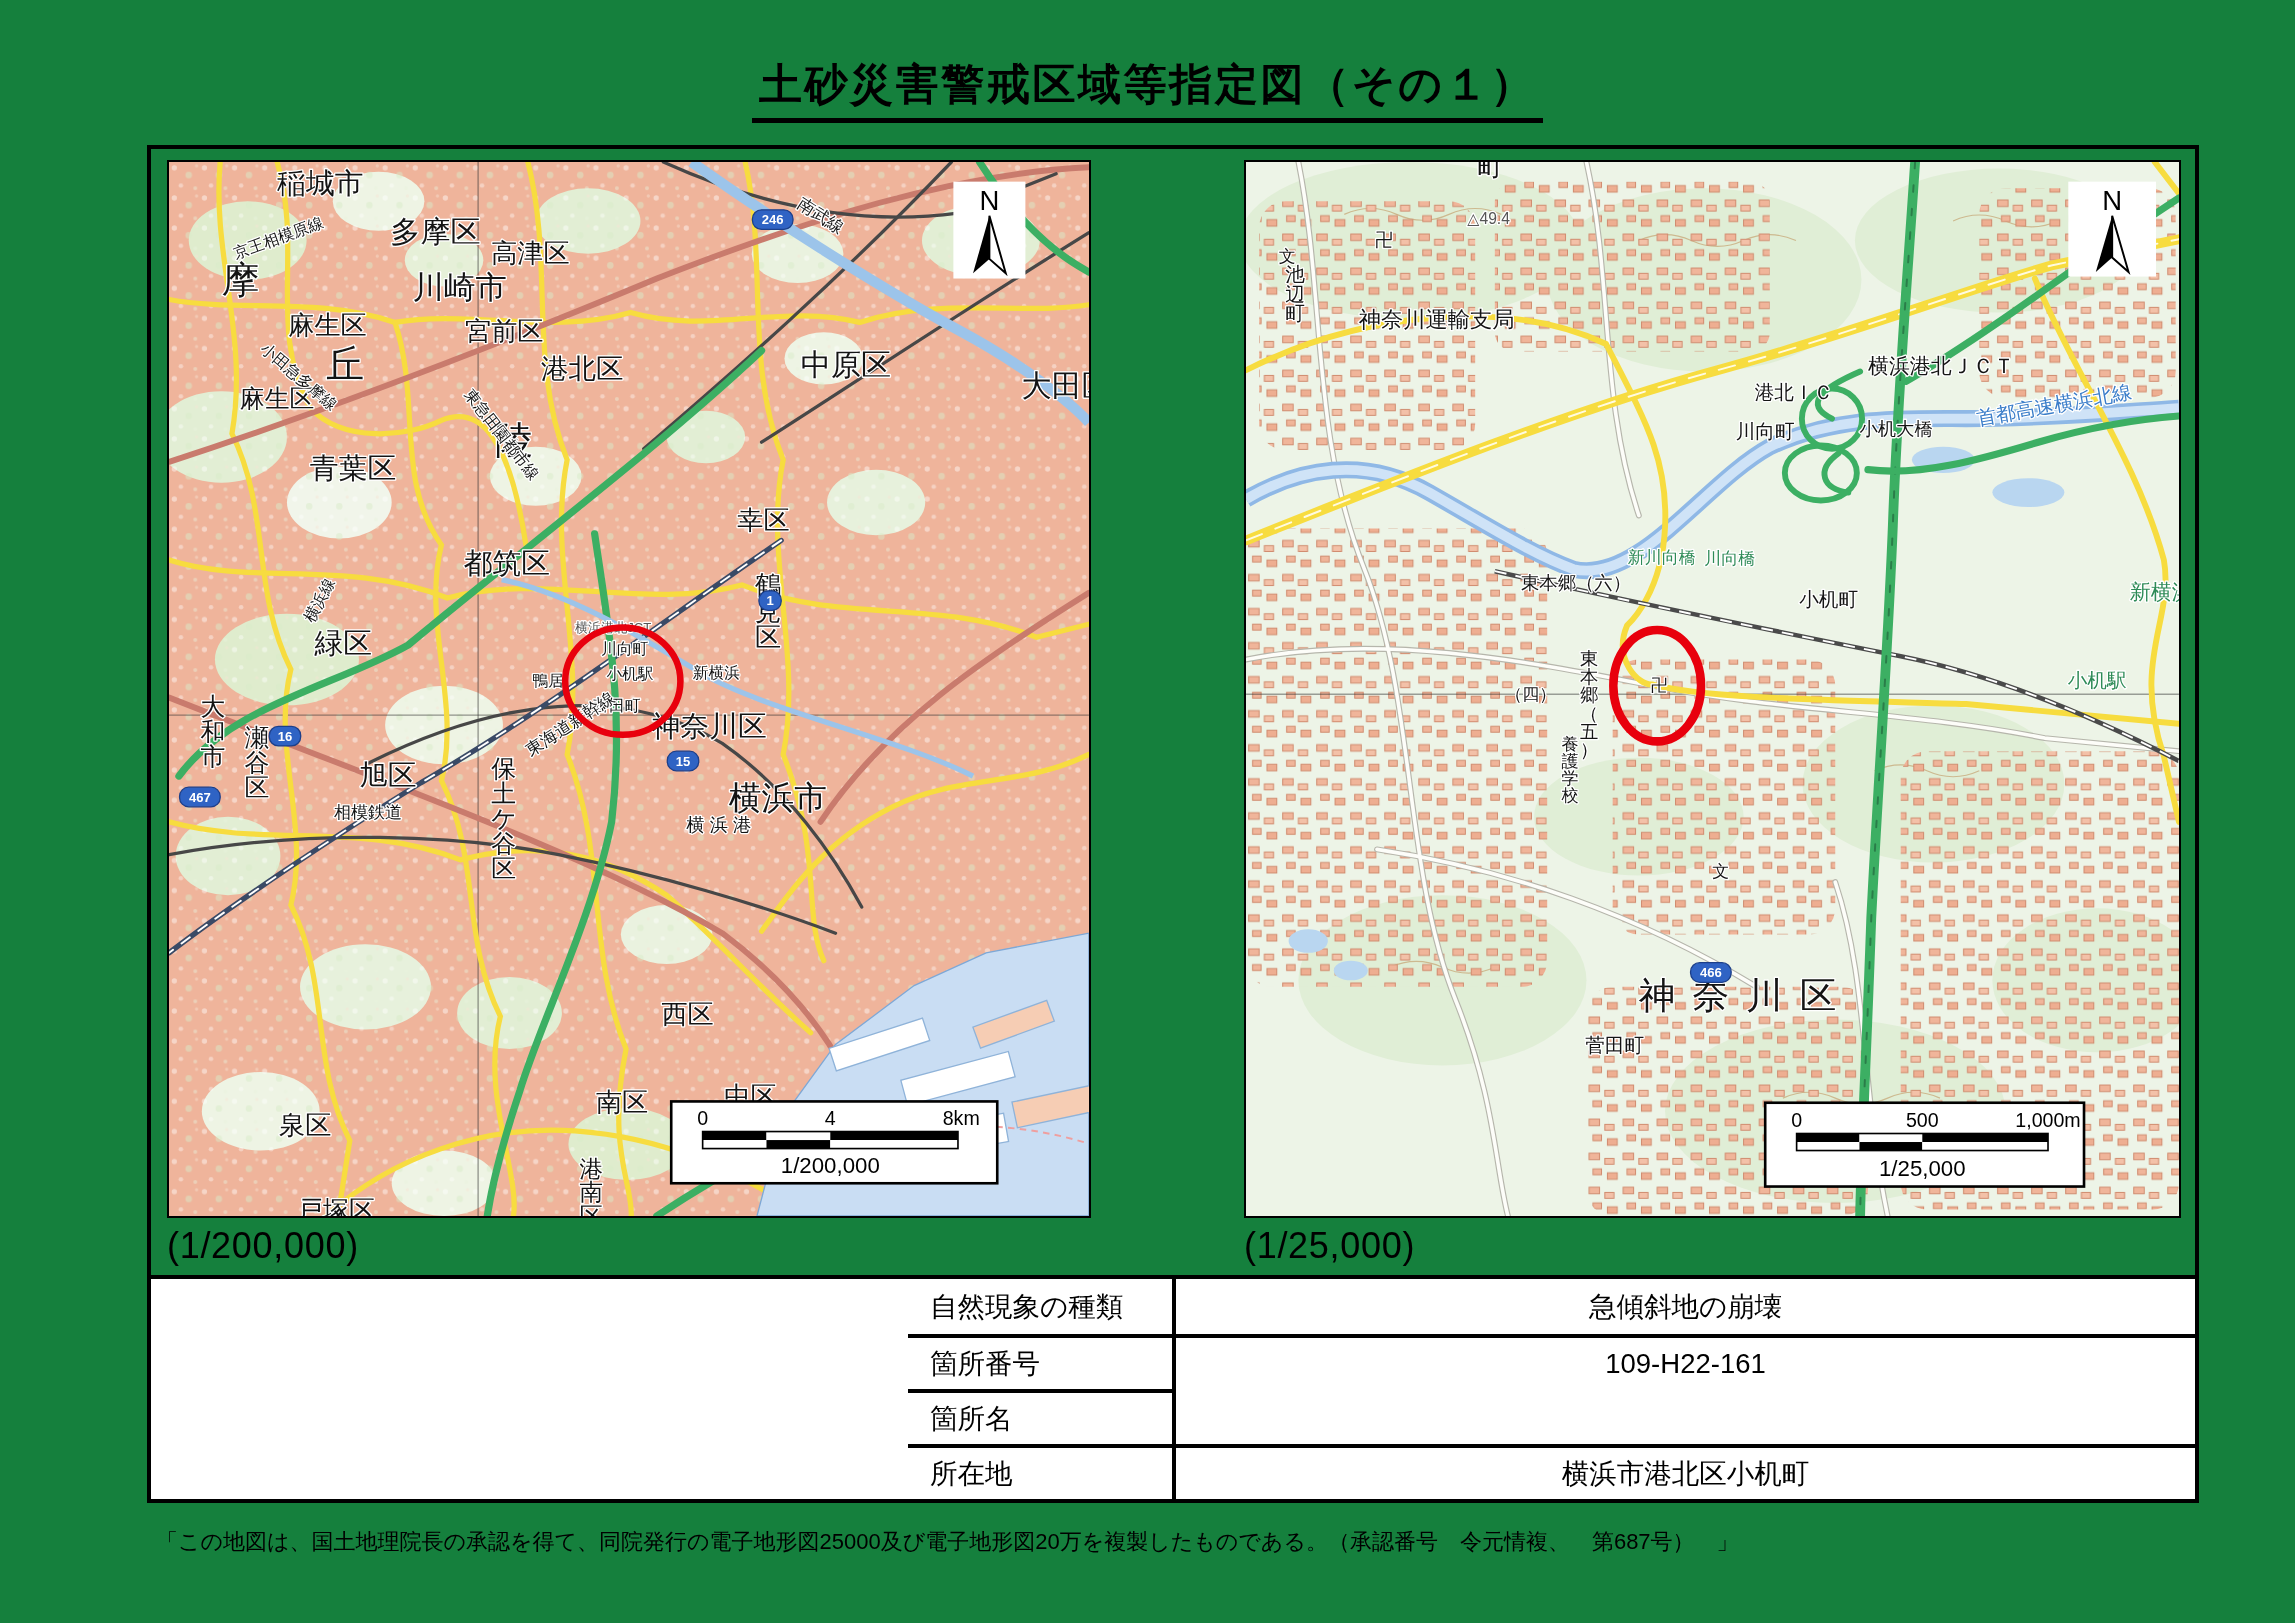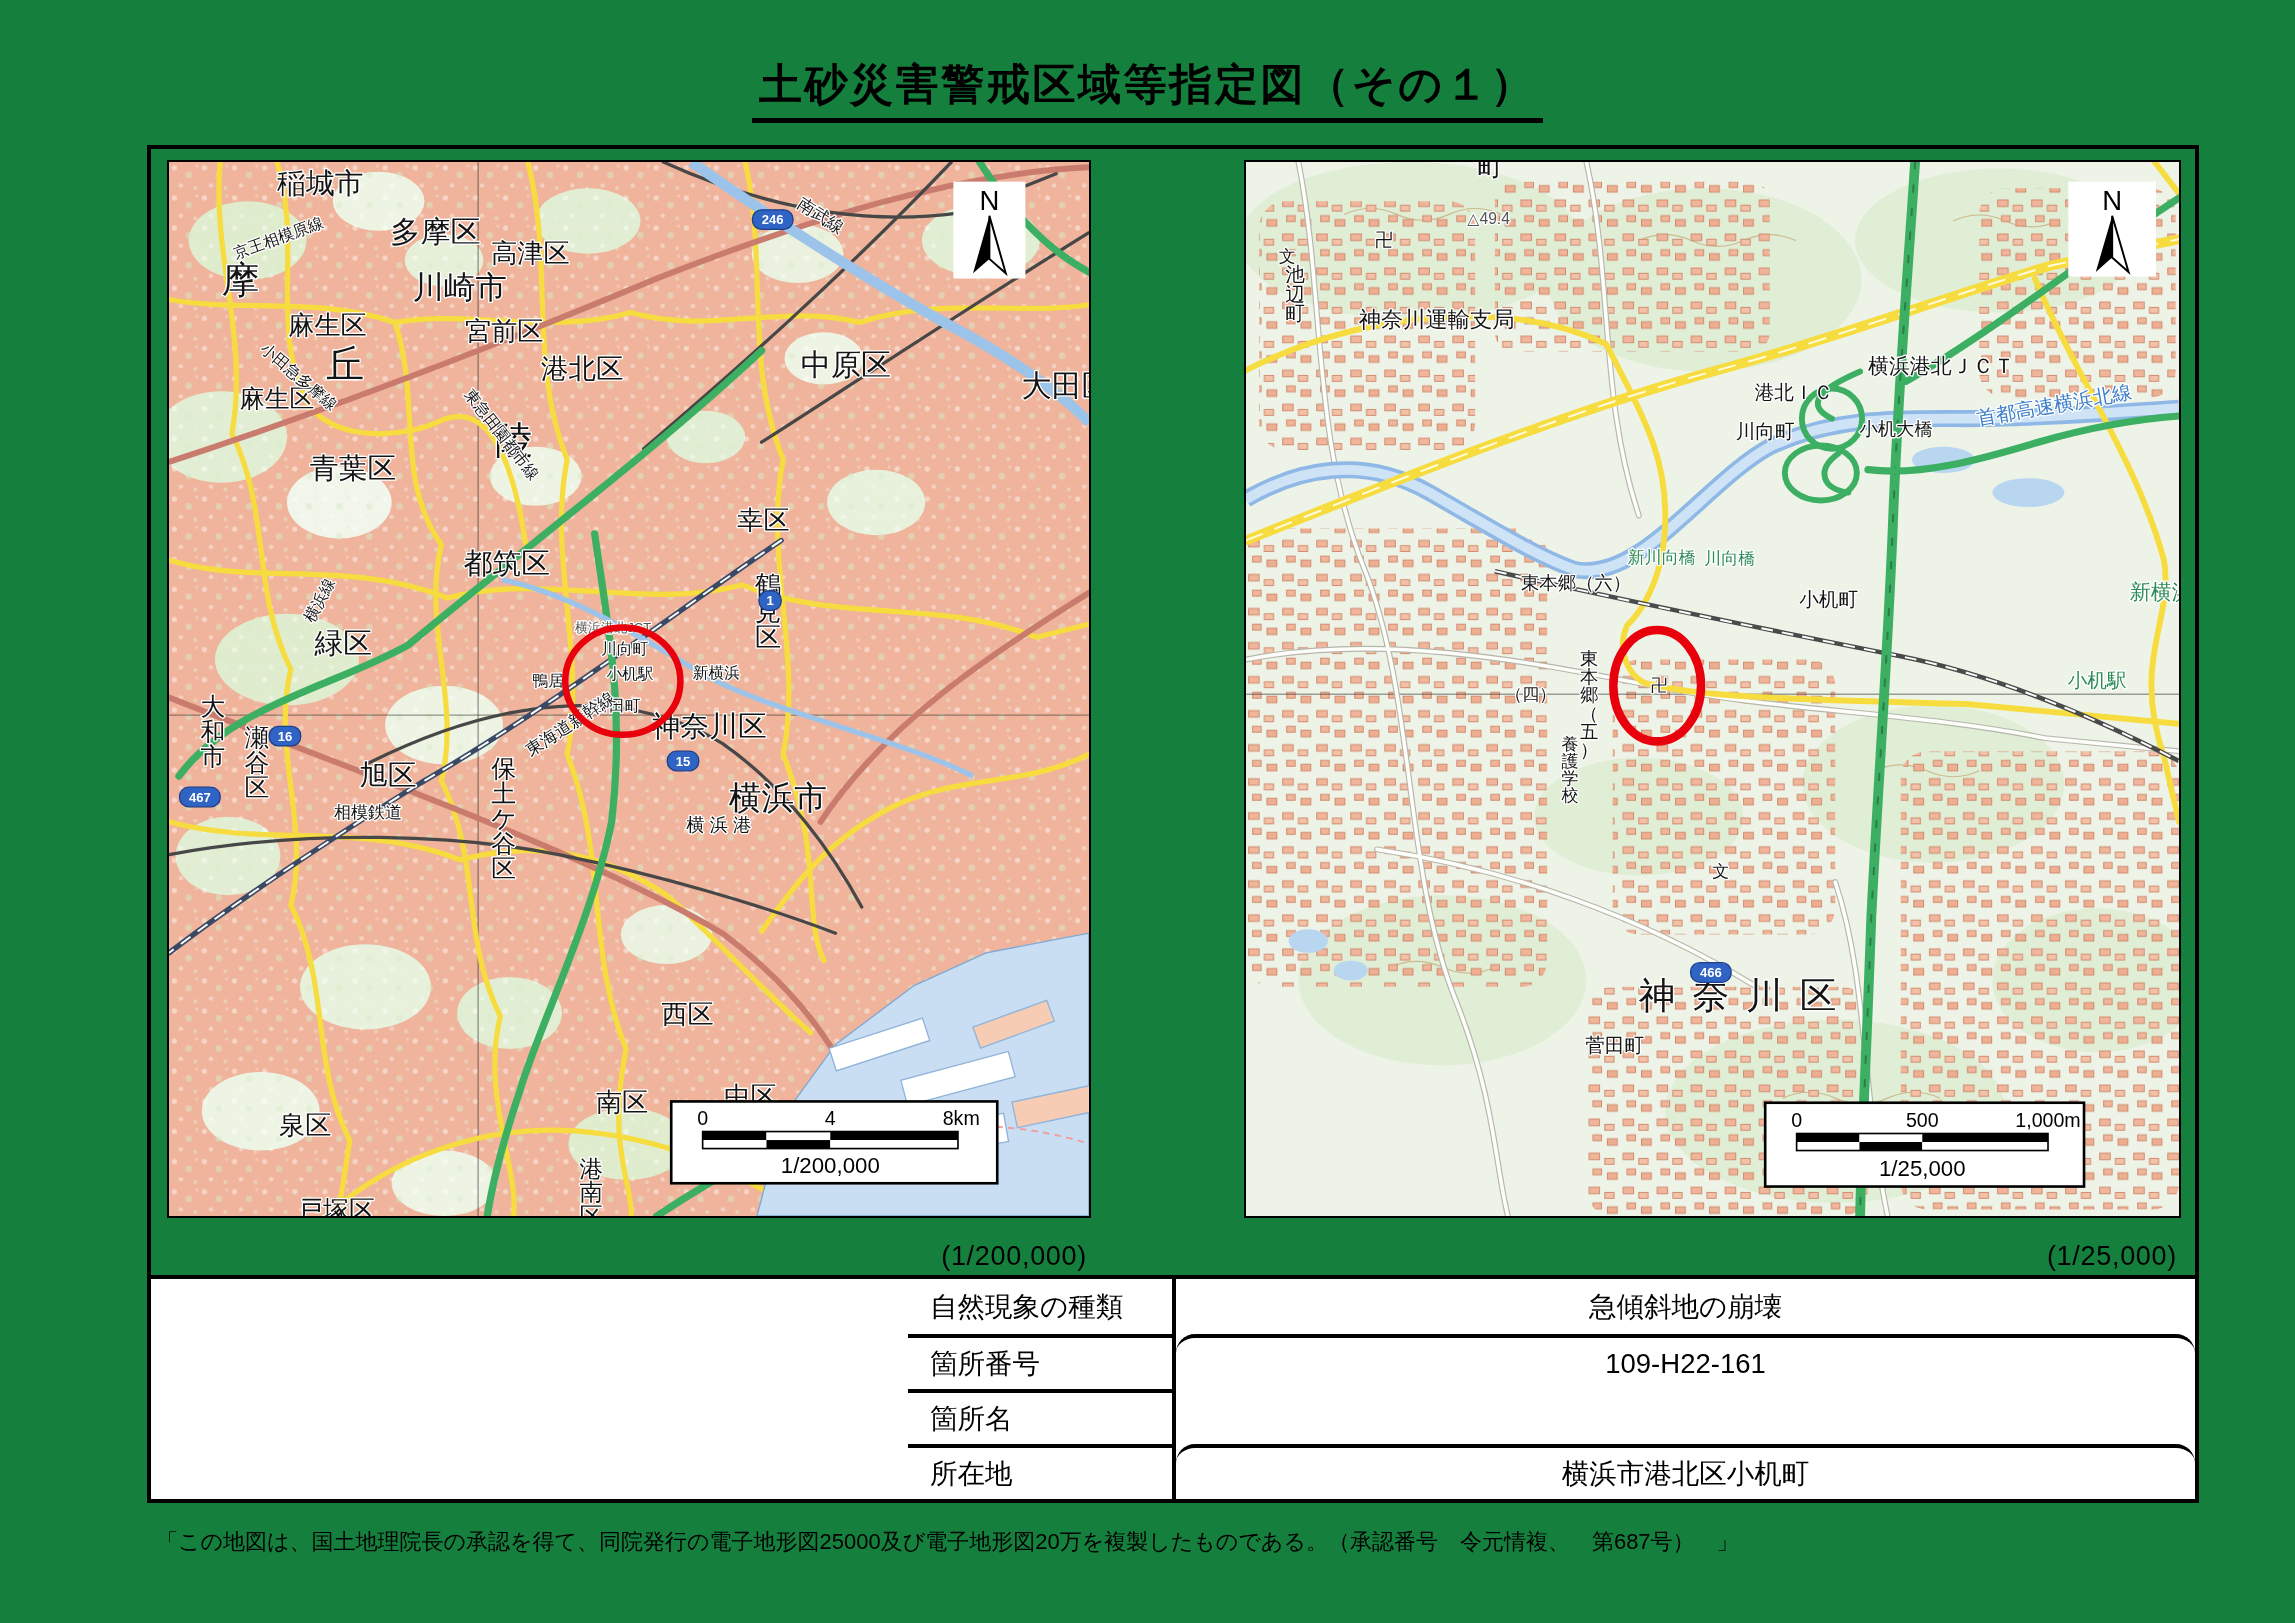--- a/index.html
+++ b/index.html
@@ -7,31 +7,31 @@
         font-family:"Liberation Sans","DejaVu Sans",sans-serif;color:#000;}
   .title-wrap{position:absolute;top:56px;left:0;width:100%;text-align:center;}
   .title-wrap span{display:inline-block;font-size:43px;font-weight:bold;letter-spacing:2.6px;
         border-bottom:5.9px solid #000;padding:0 6.5px 3.9px 6.5px;}
   .frame{position:absolute;left:147px;top:145px;width:2052px;height:1354px;
         border:4.6px solid #000;box-sizing:border-box;}
   .map{position:absolute;top:160px;height:1054px;border:2.6px solid #000;box-sizing:content-box;background:#efb49b;}
   .map.left{left:167px;width:920px;}
   .map.right{left:1244px;width:933px;background:#edf4e7;}
   .map svg{display:block;width:100%;height:100%;}
-  .caption{position:absolute;top:1225px;font-size:27px;text-align:right;letter-spacing:0.7px;margin-top:16px;}
+  .caption{position:absolute;top:1225px;font-size:36px;text-align:left;letter-spacing:0.7px;}
   .caption.left{left:167px;width:920px;}
   .caption.right{left:1244px;width:933px;}
   .info-table{position:absolute;left:147px;top:1275px;width:2052px;height:228px;
         border:4.6px solid #000;box-sizing:border-box;background:#fff;
         display:grid;grid-template-columns:757px 268px 1fr;grid-template-rows:repeat(4,1fr);}
   .cell{display:flex;align-items:center;font-size:27.5px;}
   .left-cell{grid-column:1;grid-row:1/5;justify-content:center;font-size:30px;
         border-right:4.6px solid #000;text-align:center;padding:0 13px;}
   .lab{grid-column:2;border-right:4.6px solid #000;padding-left:22px;font-size:27.5px;}
-  .val{grid-column:3;justify-content:center;font-size:27.5px;border-radius:19px;}
+  .val{grid-column:3;justify-content:center;font-size:27.5px;}
   .rt{border-top:4.6px solid #000;}
   .footer{position:absolute;left:156px;top:1515px;font-size:22px;letter-spacing:0px;margin-top:12px;}
   text{font-family:"Liberation Sans","DejaVu Sans",sans-serif;}
   .mlabel{paint-order:stroke;stroke:#ffffff;stroke-width:4px;stroke-linejoin:round;}
 </style>
 </head>
 <body>
 
 <div class="page">
 

